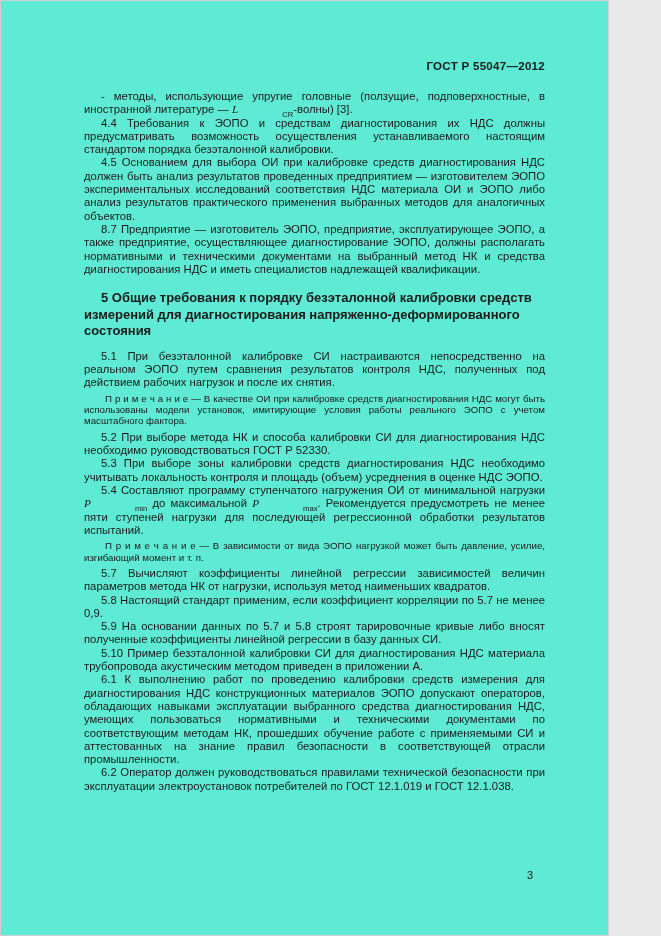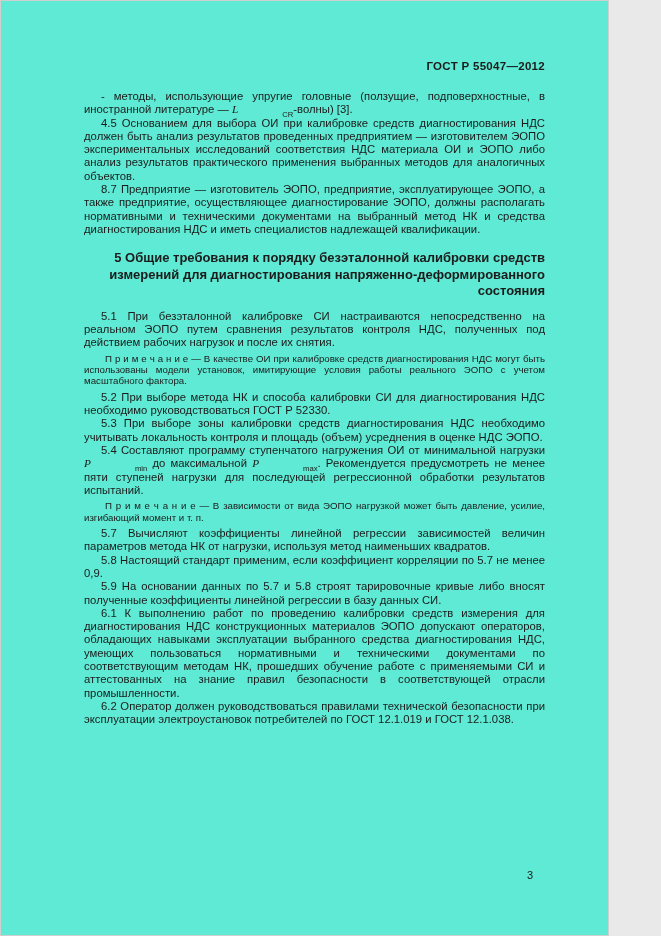--- a/index.html
+++ b/index.html
@@ -27,21 +27,21 @@
     font-size: 11.3px;
     line-height: 13.3px;
     text-align: justify;
   }
   .content p { margin: 0; text-indent: 17px; }
   .content p.heading {
     font-weight: bold;
     font-size: 13px;
     line-height: 16.5px;
     margin: 14px 0 10px;
-    text-align: right;
+    text-align: left;
   }
   .content p.note {
     font-size: 9.7px;
     line-height: 11.4px;
     margin: 3px 0 4px;
     text-indent: 21px;
   }
   .page-number {
     position: absolute;
     top: 869px; right: 76px;
@@ -51,30 +51,32 @@
   .content i { font-family: "Liberation Serif", "DejaVu Serif", serif; }
 </style>
 </head>
 <body>
 
 <div class="page">
   <div class="doc-header">ГОСТ Р 55047—2012</div>
 
   <div class="content">
       <p class="body">- методы, использующие упругие головные (ползущие, подповерхностные, в иностранной литературе — <i>L</i><sub>CR</sub>-волны) [3].</p>
+      <p class="body">4.4 Требования к ЭОПО и средствам диагностирования их НДС должны предусматривать возможность осуществления устанавливаемого настоящим стандартом порядка безэталонной калибровки.</p>
       <p class="body">4.5 Основанием для выбора ОИ при калибровке средств диагностирования НДС должен быть анализ результатов проведенных предприятием — изготовителем ЭОПО экспериментальных исследований соответствия НДС материала ОИ и ЭОПО либо анализ результатов практического применения выбранных методов для аналогичных объектов.</p>
       <p class="body">8.7 Предприятие — изготовитель ЭОПО, предприятие, эксплуатирующее ЭОПО, а также предприятие, осуществляющее диагностирование ЭОПО, должны располагать нормативными и техническими документами на выбранный метод НК и средства диагностирования НДС и иметь специалистов надлежащей квалификации.</p>
       <p class="heading">5 Общие требования к порядку безэталонной калибровки средств измерений для диагностирования напряженно-деформированного состояния</p>
       <p class="body">5.1 При безэталонной калибровке СИ настраиваются непосредственно на реальном ЭОПО путем сравнения результатов контроля НДС, полученных под действием рабочих нагрузок и после их снятия.</p>
       <p class="note">П р и м е ч а н и е — В качестве ОИ при калибровке средств диагностирования НДС могут быть использованы модели установок, имитирующие условия работы реального ЭОПО с учетом масштабного фактора.</p>
       <p class="body">5.2 При выборе метода НК и способа калибровки СИ для диагностирования НДС необходимо руководствоваться ГОСТ Р 52330.</p>
       <p class="body">5.3 При выборе зоны калибровки средств диагностирования НДС необходимо учитывать локальность контроля и площадь (объем) усреднения в оценке НДС ЭОПО.</p>
       <p class="body">5.4 Составляют программу ступенчатого нагружения ОИ от минимальной нагрузки <i>P</i><sub>min</sub> до максимальной <i>P</i><sub>max</sub>. Рекомендуется предусмотреть не менее пяти ступеней нагрузки для последующей регрессионной обработки результатов испытаний.</p>
       <p class="note">П р и м е ч а н и е — В зависимости от вида ЭОПО нагрузкой может быть давление, усилие, изгибающий момент и т. п.</p>
       <p class="body">5.7 Вычисляют коэффициенты линейной регрессии зависимостей величин параметров метода НК от нагрузки, используя метод наименьших квадратов.</p>
       <p class="body">5.8 Настоящий стандарт применим, если коэффициент корреляции по 5.7 не менее 0,9.</p>
       <p class="body">5.9 На основании данных по 5.7 и 5.8 строят тарировочные кривые либо вносят полученные коэффициенты линейной регрессии в базу данных СИ.</p>
+      <p class="body">5.10 Пример безэталонной калибровки СИ для диагностирования НДС материала трубопровода акустическим методом приведен в приложении А.</p>
       <p class="body">6.1 К выполнению работ по проведению калибровки средств измерения для диагностирования НДС конструкционных материалов ЭОПО допускают операторов, обладающих навыками эксплуатации выбранного средства диагностирования НДС, умеющих пользоваться нормативными и техническими документами по соответствующим методам НК, прошедших обучение работе с применяемыми СИ и аттестованных на знание правил безопасности в соответствующей отрасли промышленности.</p>
       <p class="body">6.2 Оператор должен руководствоваться правилами технической безопасности при эксплуатации электроустановок потребителей по ГОСТ 12.1.019 и ГОСТ 12.1.038.</p>
     </div>
 
   <div class="page-number">3</div>
 </div>
 
 </body></html>

